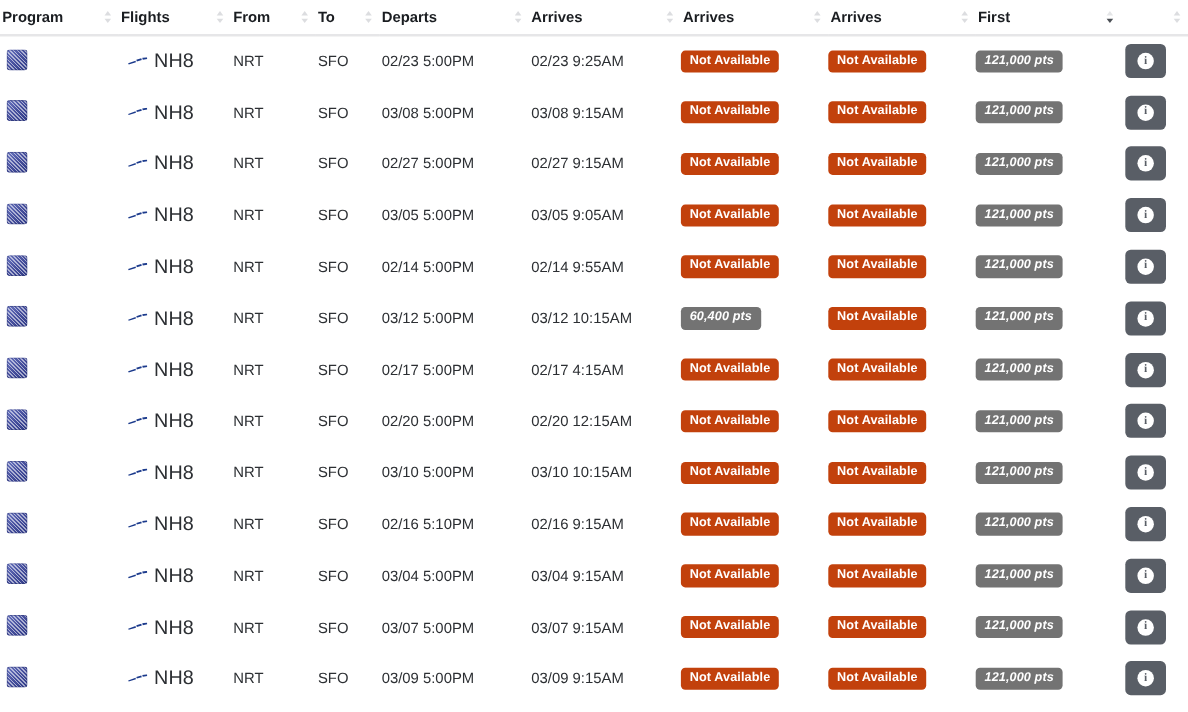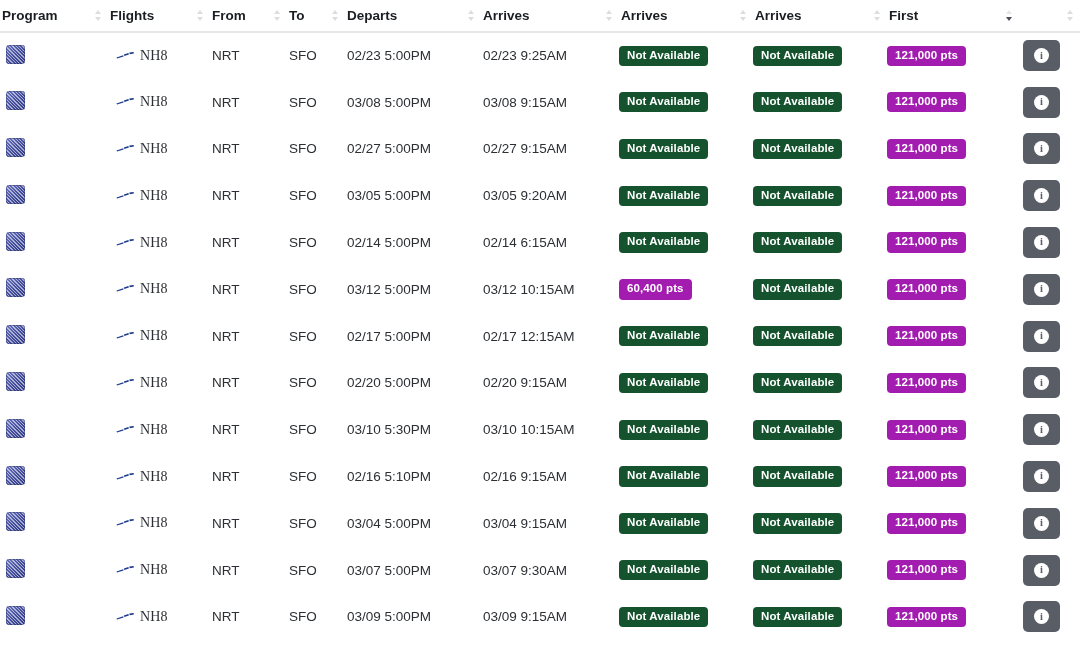--- a/index.html
+++ b/index.html
@@ -90,37 +90,37 @@
   }
 
   
   .flight-cell {
     display: flex;
     align-items: center;
     gap: 6px;
     padding-left: 8px;
   }
   .ana-mark { flex: 0 0 auto; display: block; }
-  .flight-no { font-size: 14px; color: #2c2f33; letter-spacing: .1px; font-family: Liberation Serif, serif; }
+  .flight-no { font-size: 18px; color: #2c2f33; letter-spacing: .1px; }
 
   .cell-pad { padding-left: 2px; }
 
   
   .badge {
     display: inline-block;
     padding: 4px 8px 5px;
     border-radius: 4px;
     font-size: 11.5px;
     font-weight: bold;
     color: #ffffff;
     letter-spacing: .1px;
     line-height: 1;
   }
-  .badge.na  { background: #14532d; }
-  .badge.pts { background: #a21caf; }
+  .badge.na  { background: #c2410c; }
+  .badge.pts { background: #737373; font-style: italic; }
 
   
   .info-btn {
     width: 37px; height: 31px;
     border-radius: 5px;
     background: #595e66;
     border: none;
     display: flex;
     align-items: center;
     justify-content: center;
@@ -348,21 +348,21 @@
               <path d="M0.5 5.6 L7.2 3.2 L7.6 4.6 L1.0 6.6 Z" fill="#1b3a8c"></path>
               <path d="M7.9 2.4 L12.4 1.0 L12.9 2.6 L8.4 3.9 Z" fill="#1b3a8c"></path>
               <path d="M13.3 0.6 L17.6 0.0 L17.9 1.6 L13.8 2.3 Z" fill="#1b3a8c"></path>
             </svg>
             <span class="flight-no">NH8</span>
           </span>
         </td>
         <td><span class="cell-pad">NRT</span></td>
         <td><span class="cell-pad">SFO</span></td>
         <td><span class="cell-pad">03/05 5:00PM</span></td>
-        <td><span class="cell-pad">03/05 9:20AM</span></td>
+        <td><span class="cell-pad">03/05 9:05AM</span></td>
         <td><span class="badge na">Not Available</span></td>
         <td><span class="badge na">Not Available</span></td>
         <td><span class="badge pts">121,000 pts</span></td>
         <td>
           <button class="info-btn">
             <span class="info-circle">i</span>
           </button>
         </td>
       </tr>
       <tr>
@@ -373,21 +373,21 @@
               <path d="M0.5 5.6 L7.2 3.2 L7.6 4.6 L1.0 6.6 Z" fill="#1b3a8c"></path>
               <path d="M7.9 2.4 L12.4 1.0 L12.9 2.6 L8.4 3.9 Z" fill="#1b3a8c"></path>
               <path d="M13.3 0.6 L17.6 0.0 L17.9 1.6 L13.8 2.3 Z" fill="#1b3a8c"></path>
             </svg>
             <span class="flight-no">NH8</span>
           </span>
         </td>
         <td><span class="cell-pad">NRT</span></td>
         <td><span class="cell-pad">SFO</span></td>
         <td><span class="cell-pad">02/14 5:00PM</span></td>
-        <td><span class="cell-pad">02/14 6:15AM</span></td>
+        <td><span class="cell-pad">02/14 9:55AM</span></td>
         <td><span class="badge na">Not Available</span></td>
         <td><span class="badge na">Not Available</span></td>
         <td><span class="badge pts">121,000 pts</span></td>
         <td>
           <button class="info-btn">
             <span class="info-circle">i</span>
           </button>
         </td>
       </tr>
       <tr>
@@ -423,21 +423,21 @@
               <path d="M0.5 5.6 L7.2 3.2 L7.6 4.6 L1.0 6.6 Z" fill="#1b3a8c"></path>
               <path d="M7.9 2.4 L12.4 1.0 L12.9 2.6 L8.4 3.9 Z" fill="#1b3a8c"></path>
               <path d="M13.3 0.6 L17.6 0.0 L17.9 1.6 L13.8 2.3 Z" fill="#1b3a8c"></path>
             </svg>
             <span class="flight-no">NH8</span>
           </span>
         </td>
         <td><span class="cell-pad">NRT</span></td>
         <td><span class="cell-pad">SFO</span></td>
         <td><span class="cell-pad">02/17 5:00PM</span></td>
-        <td><span class="cell-pad">02/17 12:15AM</span></td>
+        <td><span class="cell-pad">02/17 4:15AM</span></td>
         <td><span class="badge na">Not Available</span></td>
         <td><span class="badge na">Not Available</span></td>
         <td><span class="badge pts">121,000 pts</span></td>
         <td>
           <button class="info-btn">
             <span class="info-circle">i</span>
           </button>
         </td>
       </tr>
       <tr>
@@ -448,45 +448,45 @@
               <path d="M0.5 5.6 L7.2 3.2 L7.6 4.6 L1.0 6.6 Z" fill="#1b3a8c"></path>
               <path d="M7.9 2.4 L12.4 1.0 L12.9 2.6 L8.4 3.9 Z" fill="#1b3a8c"></path>
               <path d="M13.3 0.6 L17.6 0.0 L17.9 1.6 L13.8 2.3 Z" fill="#1b3a8c"></path>
             </svg>
             <span class="flight-no">NH8</span>
           </span>
         </td>
         <td><span class="cell-pad">NRT</span></td>
         <td><span class="cell-pad">SFO</span></td>
         <td><span class="cell-pad">02/20 5:00PM</span></td>
-        <td><span class="cell-pad">02/20 9:15AM</span></td>
-        <td><span class="badge na">Not Available</span></td>
-        <td><span class="badge na">Not Available</span></td>
-        <td><span class="badge pts">121,000 pts</span></td>
-        <td>
-          <button class="info-btn">
-            <span class="info-circle">i</span>
-          </button>
-        </td>
-      </tr>
-      <tr>
-        <td><span class="prog-logo"></span></td>
-        <td>
-          <span class="flight-cell">
-            <svg class="ana-mark" width="18" height="8" viewBox="0 0 18 8">
-              <path d="M0.5 5.6 L7.2 3.2 L7.6 4.6 L1.0 6.6 Z" fill="#1b3a8c"></path>
-              <path d="M7.9 2.4 L12.4 1.0 L12.9 2.6 L8.4 3.9 Z" fill="#1b3a8c"></path>
-              <path d="M13.3 0.6 L17.6 0.0 L17.9 1.6 L13.8 2.3 Z" fill="#1b3a8c"></path>
-            </svg>
-            <span class="flight-no">NH8</span>
-          </span>
-        </td>
-        <td><span class="cell-pad">NRT</span></td>
-        <td><span class="cell-pad">SFO</span></td>
-        <td><span class="cell-pad">03/10 5:30PM</span></td>
+        <td><span class="cell-pad">02/20 12:15AM</span></td>
+        <td><span class="badge na">Not Available</span></td>
+        <td><span class="badge na">Not Available</span></td>
+        <td><span class="badge pts">121,000 pts</span></td>
+        <td>
+          <button class="info-btn">
+            <span class="info-circle">i</span>
+          </button>
+        </td>
+      </tr>
+      <tr>
+        <td><span class="prog-logo"></span></td>
+        <td>
+          <span class="flight-cell">
+            <svg class="ana-mark" width="18" height="8" viewBox="0 0 18 8">
+              <path d="M0.5 5.6 L7.2 3.2 L7.6 4.6 L1.0 6.6 Z" fill="#1b3a8c"></path>
+              <path d="M7.9 2.4 L12.4 1.0 L12.9 2.6 L8.4 3.9 Z" fill="#1b3a8c"></path>
+              <path d="M13.3 0.6 L17.6 0.0 L17.9 1.6 L13.8 2.3 Z" fill="#1b3a8c"></path>
+            </svg>
+            <span class="flight-no">NH8</span>
+          </span>
+        </td>
+        <td><span class="cell-pad">NRT</span></td>
+        <td><span class="cell-pad">SFO</span></td>
+        <td><span class="cell-pad">03/10 5:00PM</span></td>
         <td><span class="cell-pad">03/10 10:15AM</span></td>
         <td><span class="badge na">Not Available</span></td>
         <td><span class="badge na">Not Available</span></td>
         <td><span class="badge pts">121,000 pts</span></td>
         <td>
           <button class="info-btn">
             <span class="info-circle">i</span>
           </button>
         </td>
       </tr>
@@ -548,21 +548,21 @@
               <path d="M0.5 5.6 L7.2 3.2 L7.6 4.6 L1.0 6.6 Z" fill="#1b3a8c"></path>
               <path d="M7.9 2.4 L12.4 1.0 L12.9 2.6 L8.4 3.9 Z" fill="#1b3a8c"></path>
               <path d="M13.3 0.6 L17.6 0.0 L17.9 1.6 L13.8 2.3 Z" fill="#1b3a8c"></path>
             </svg>
             <span class="flight-no">NH8</span>
           </span>
         </td>
         <td><span class="cell-pad">NRT</span></td>
         <td><span class="cell-pad">SFO</span></td>
         <td><span class="cell-pad">03/07 5:00PM</span></td>
-        <td><span class="cell-pad">03/07 9:30AM</span></td>
+        <td><span class="cell-pad">03/07 9:15AM</span></td>
         <td><span class="badge na">Not Available</span></td>
         <td><span class="badge na">Not Available</span></td>
         <td><span class="badge pts">121,000 pts</span></td>
         <td>
           <button class="info-btn">
             <span class="info-circle">i</span>
           </button>
         </td>
       </tr>
       <tr>

